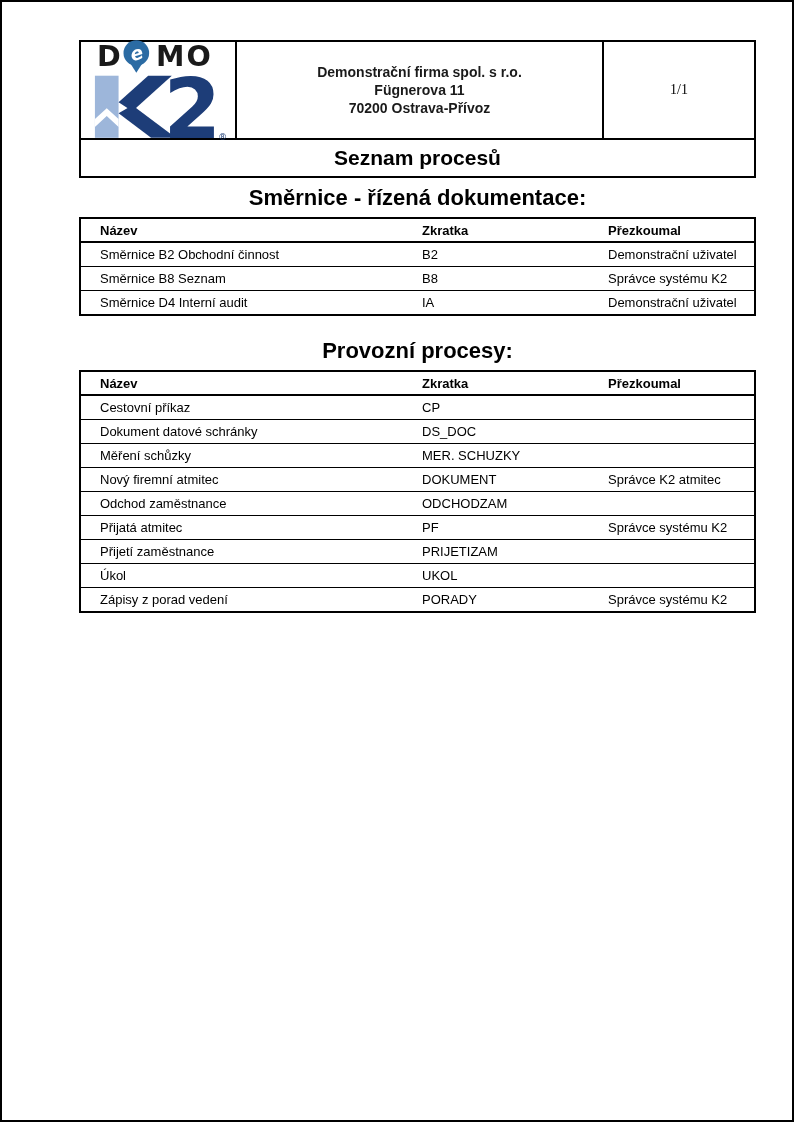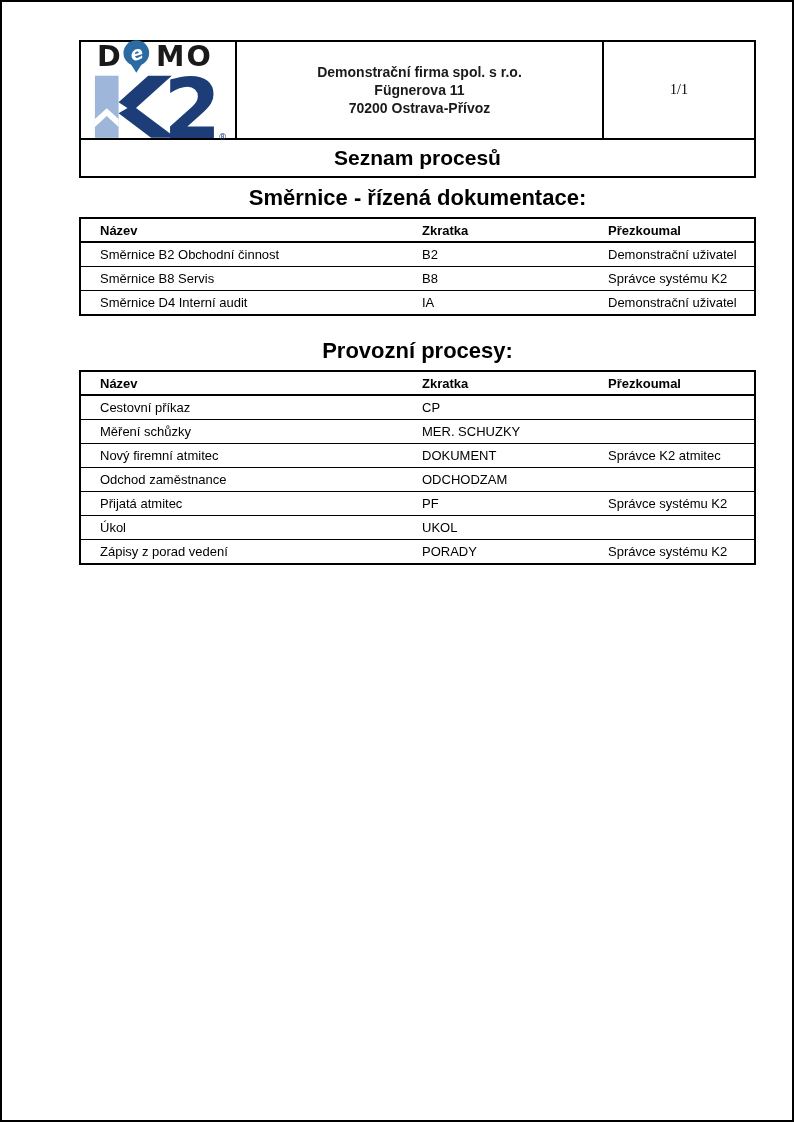--- a/index.html
+++ b/index.html
@@ -107,21 +107,21 @@
               <div class="t-cell">Název</div>
               <div class="t-cell">Zkratka</div>
               <div class="t-cell">Přezkoumal</div>
             </div>
     <div class="t-row">
               <div class="t-cell">Směrnice B2 Obchodní činnost</div>
               <div class="t-cell">B2</div>
               <div class="t-cell">Demonstrační uživatel</div>
             </div>
             <div class="t-row">
-              <div class="t-cell">Směrnice B8 Servis</div>
+              <div class="t-cell">Směrnice B8 Seznam</div>
               <div class="t-cell">B8</div>
               <div class="t-cell">Správce systému K2</div>
             </div>
             <div class="t-row">
               <div class="t-cell">Směrnice D4 Interní audit</div>
               <div class="t-cell">IA</div>
               <div class="t-cell">Demonstrační uživatel</div>
             </div>
           </div>
   </section>
@@ -133,40 +133,50 @@
               <div class="t-cell">Název</div>
               <div class="t-cell">Zkratka</div>
               <div class="t-cell">Přezkoumal</div>
             </div>
     <div class="t-row">
               <div class="t-cell">Cestovní příkaz</div>
               <div class="t-cell">CP</div>
               <div class="t-cell"></div>
             </div>
             <div class="t-row">
+              <div class="t-cell">Dokument datové schránky</div>
+              <div class="t-cell">DS_DOC</div>
+              <div class="t-cell"></div>
+            </div>
+            <div class="t-row">
               <div class="t-cell">Měření schůzky</div>
               <div class="t-cell">MER. SCHUZKY</div>
               <div class="t-cell"></div>
             </div>
             <div class="t-row">
               <div class="t-cell">Nový firemní atmitec</div>
               <div class="t-cell">DOKUMENT</div>
               <div class="t-cell">Správce K2 atmitec</div>
             </div>
             <div class="t-row">
               <div class="t-cell">Odchod zaměstnance</div>
               <div class="t-cell">ODCHODZAM</div>
               <div class="t-cell"></div>
             </div>
             <div class="t-row">
               <div class="t-cell">Přijatá atmitec</div>
               <div class="t-cell">PF</div>
               <div class="t-cell">Správce systému K2</div>
             </div>
             <div class="t-row">
+              <div class="t-cell">Přijetí zaměstnance</div>
+              <div class="t-cell">PRIJETIZAM</div>
+              <div class="t-cell"></div>
+            </div>
+            <div class="t-row">
               <div class="t-cell">Úkol</div>
               <div class="t-cell">UKOL</div>
               <div class="t-cell"></div>
             </div>
             <div class="t-row">
               <div class="t-cell">Zápisy z porad vedení</div>
               <div class="t-cell">PORADY</div>
               <div class="t-cell">Správce systému K2</div>
             </div>
           </div>

